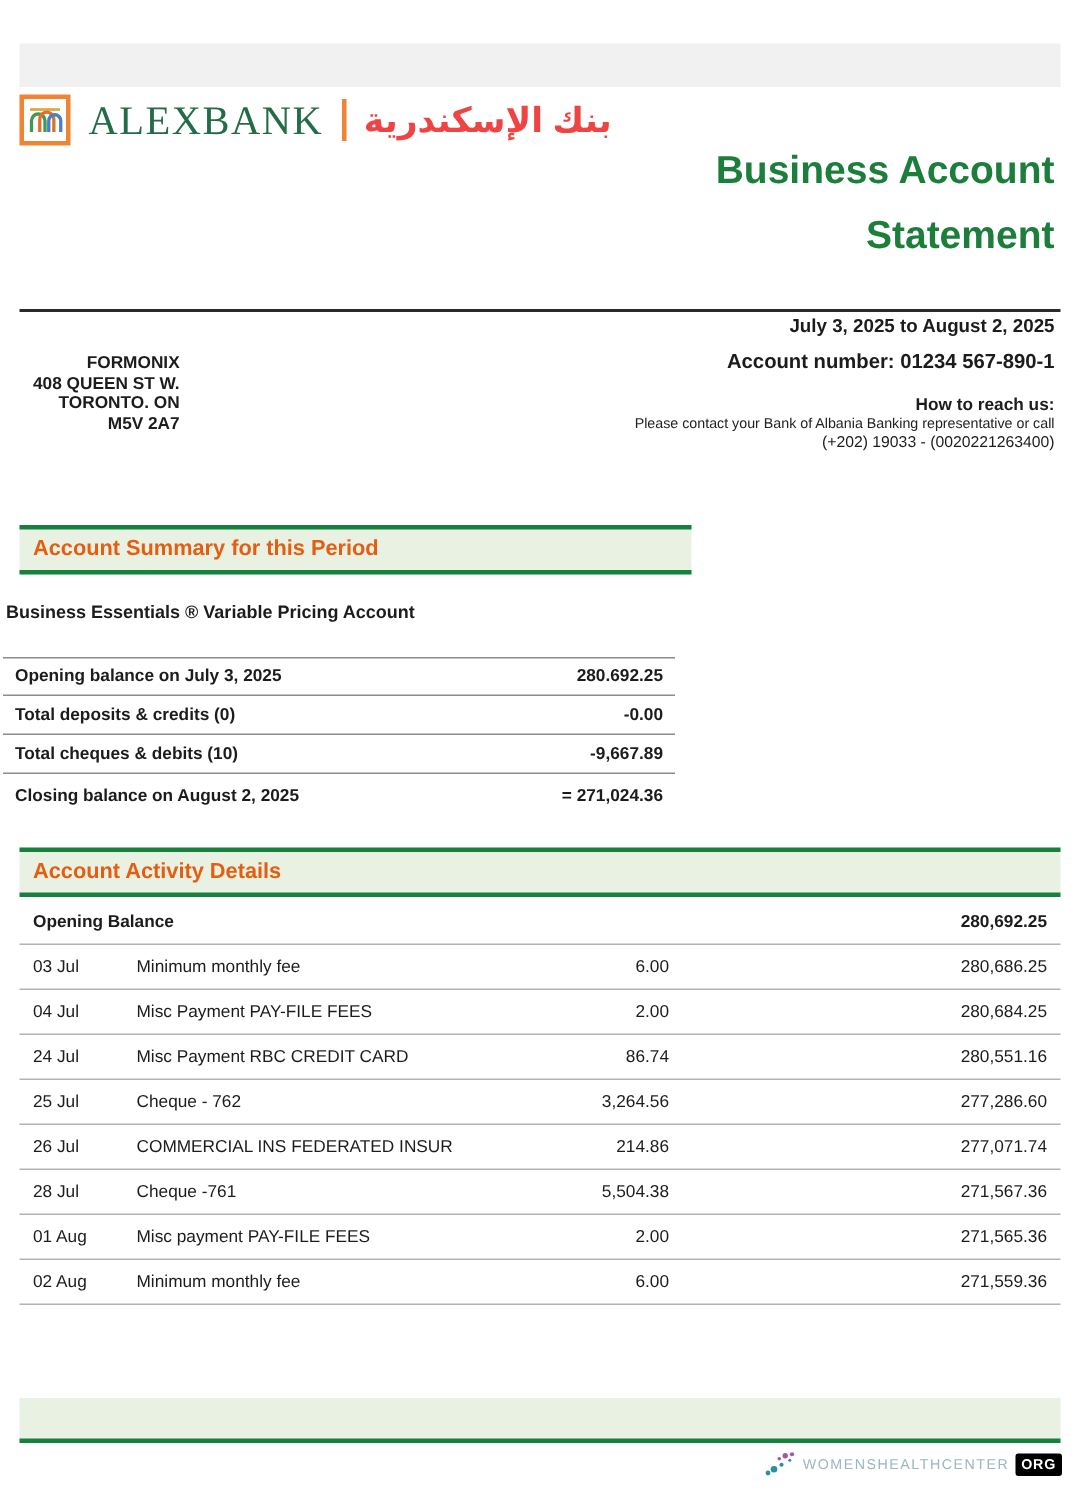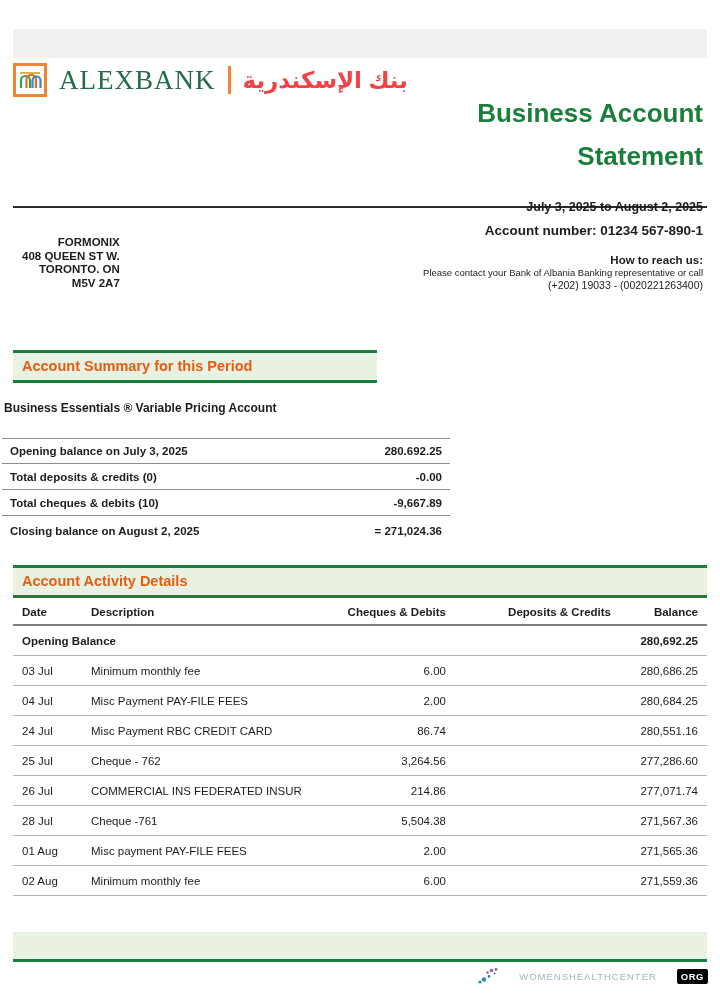--- a/index.html
+++ b/index.html
@@ -12,32 +12,32 @@
   .logo-row { position:absolute; left:13px; top:62px; height:36px; display:flex; align-items:center; }
   .logo-box { width:34px; height:34px; border:3px solid #ee8434; background:#fff; display:flex; align-items:center; justify-content:center; }
   .wordmark { font-family:"Liberation Serif","DejaVu Serif",serif; font-size:27px; color:#236c47; letter-spacing:1px; margin-left:12px; }
   .logo-divider { width:3px; height:28px; background:#ee8434; margin:0 12px 0 12px; }
   .arabic-name { font-size:23px; font-weight:bold; color:#ef4444; direction:rtl; }
 
   .doc-title { position:absolute; right:17px; top:92px; text-align:right; font-size:26px; font-weight:bold; color:#1b7e3b; line-height:43px; }
 
   .top-rule { position:absolute; left:13px; top:206px; width:694px; height:2px; background:#2a2a2a; }
 
-  .right-info { position:absolute; right:17px; top:199px; text-align:right; }
+  .right-info { position:absolute; right:17px; top:209px; text-align:right; }
   .period { font-weight:bold; font-size:12.5px; line-height:16px; }
   .acct-num { font-weight:bold; font-size:13.5px; line-height:17px; margin-top:7px; }
   .reach-head { font-weight:bold; font-size:11.5px; line-height:14px; margin-top:14px; }
   .reach-small { font-size:9.5px; line-height:12px; color:#222; }
   .reach-phone { font-size:10.5px; line-height:13px; }
   .reach-web { font-size:10.5px; line-height:13px; }
 
   .addr-block { position:absolute; left:22px; top:236px; font-weight:bold; font-size:11.5px; line-height:13.5px;text-align:right; }
 
   .section-head { position:absolute; left:13px; background:#e9f2e2; border-top:3px solid #15813c; border-bottom:3px solid #15813c; height:33px; line-height:26px; padding-left:9px; color:#e55d11; font-weight:bold; font-size:14.5px; }
-  .summary-head { top:350px; width:364px; }
+  .summary-head { top:350px; width:448px; }
   .activity-head { top:565px; width:694px; }
 
   .product-line { position:absolute; left:4px; top:401px; font-weight:bold; font-size:12px; }
 
   .summary-table { position:absolute; left:2px; top:438px; width:448px; }
   .srow { display:flex; justify-content:space-between; align-items:center; height:26px; padding:0 8px; font-weight:bold; font-size:11.5px; border-bottom:1px solid #8c8c8c; }
   .srow:first-child { border-top:1px solid #8c8c8c; }
   .srow:last-child { border-bottom:none; height:30px; }
 
   .activity-table { position:absolute; left:13px; top:600px; width:694px; }
@@ -45,21 +45,21 @@
   .arow.head { height:26px; font-weight:bold; border-bottom:2px solid #808080; }
   .arow.opening { font-weight:bold; }
   .c-date { width:78px; padding-left:9px; }
   .c-desc { width:230px; }
   .c-debit { width:125px; text-align:right; }
   .c-credit { width:165px; text-align:right; }
   .c-bal { flex:1; text-align:right; padding-right:9px; }
 
   .footer-bar { position:absolute; left:13px; top:932px; width:694px; height:30px; background:#e9f2e2; border-bottom:3px solid #15813c; }
 
-  .watermark { position:absolute; right:12px; top:967px; display:flex; align-items:center; gap:20px; }
+  .watermark { position:absolute; right:12px; top:967px; display:flex; align-items:center; gap:4px; }
   .wm-text { font-size:9.5px; letter-spacing:1px; color:#9eb6bc; }
   .wm-badge { font-size:9.5px; font-weight:bold; color:#ffffff; background:#000000; padding:2px 4px; border-radius:2px; letter-spacing:0.5px; }
 </style>
 </head>
 <body>
 
 <div class="page">
 
   <div class="gray-band"></div>
 
@@ -118,27 +118,20 @@
     </div>
     <div class="srow">
       <span>Closing balance on August 2, 2025</span>
       <span>= 271,024.36</span>
     </div>
   </div>
 
   <div class="section-head activity-head">Account Activity Details</div>
 
   <div class="activity-table">
-    <div class="arow head">
-      <span class="c-date">Date</span>
-      <span class="c-desc">Description</span>
-      <span class="c-debit">Cheques &amp; Debits</span>
-      <span class="c-credit">Deposits &amp; Credits</span>
-      <span class="c-bal">Balance</span>
-    </div>
     <div class="arow opening">
       <span class="c-date" style="width:308px;">Opening Balance</span>
       <span class="c-debit"></span>
       <span class="c-credit"></span>
       <span class="c-bal">280,692.25</span>
     </div>
 
     <div class="arow">
       <span class="c-date">03 Jul</span>
       <span class="c-desc">Minimum monthly fee</span>

